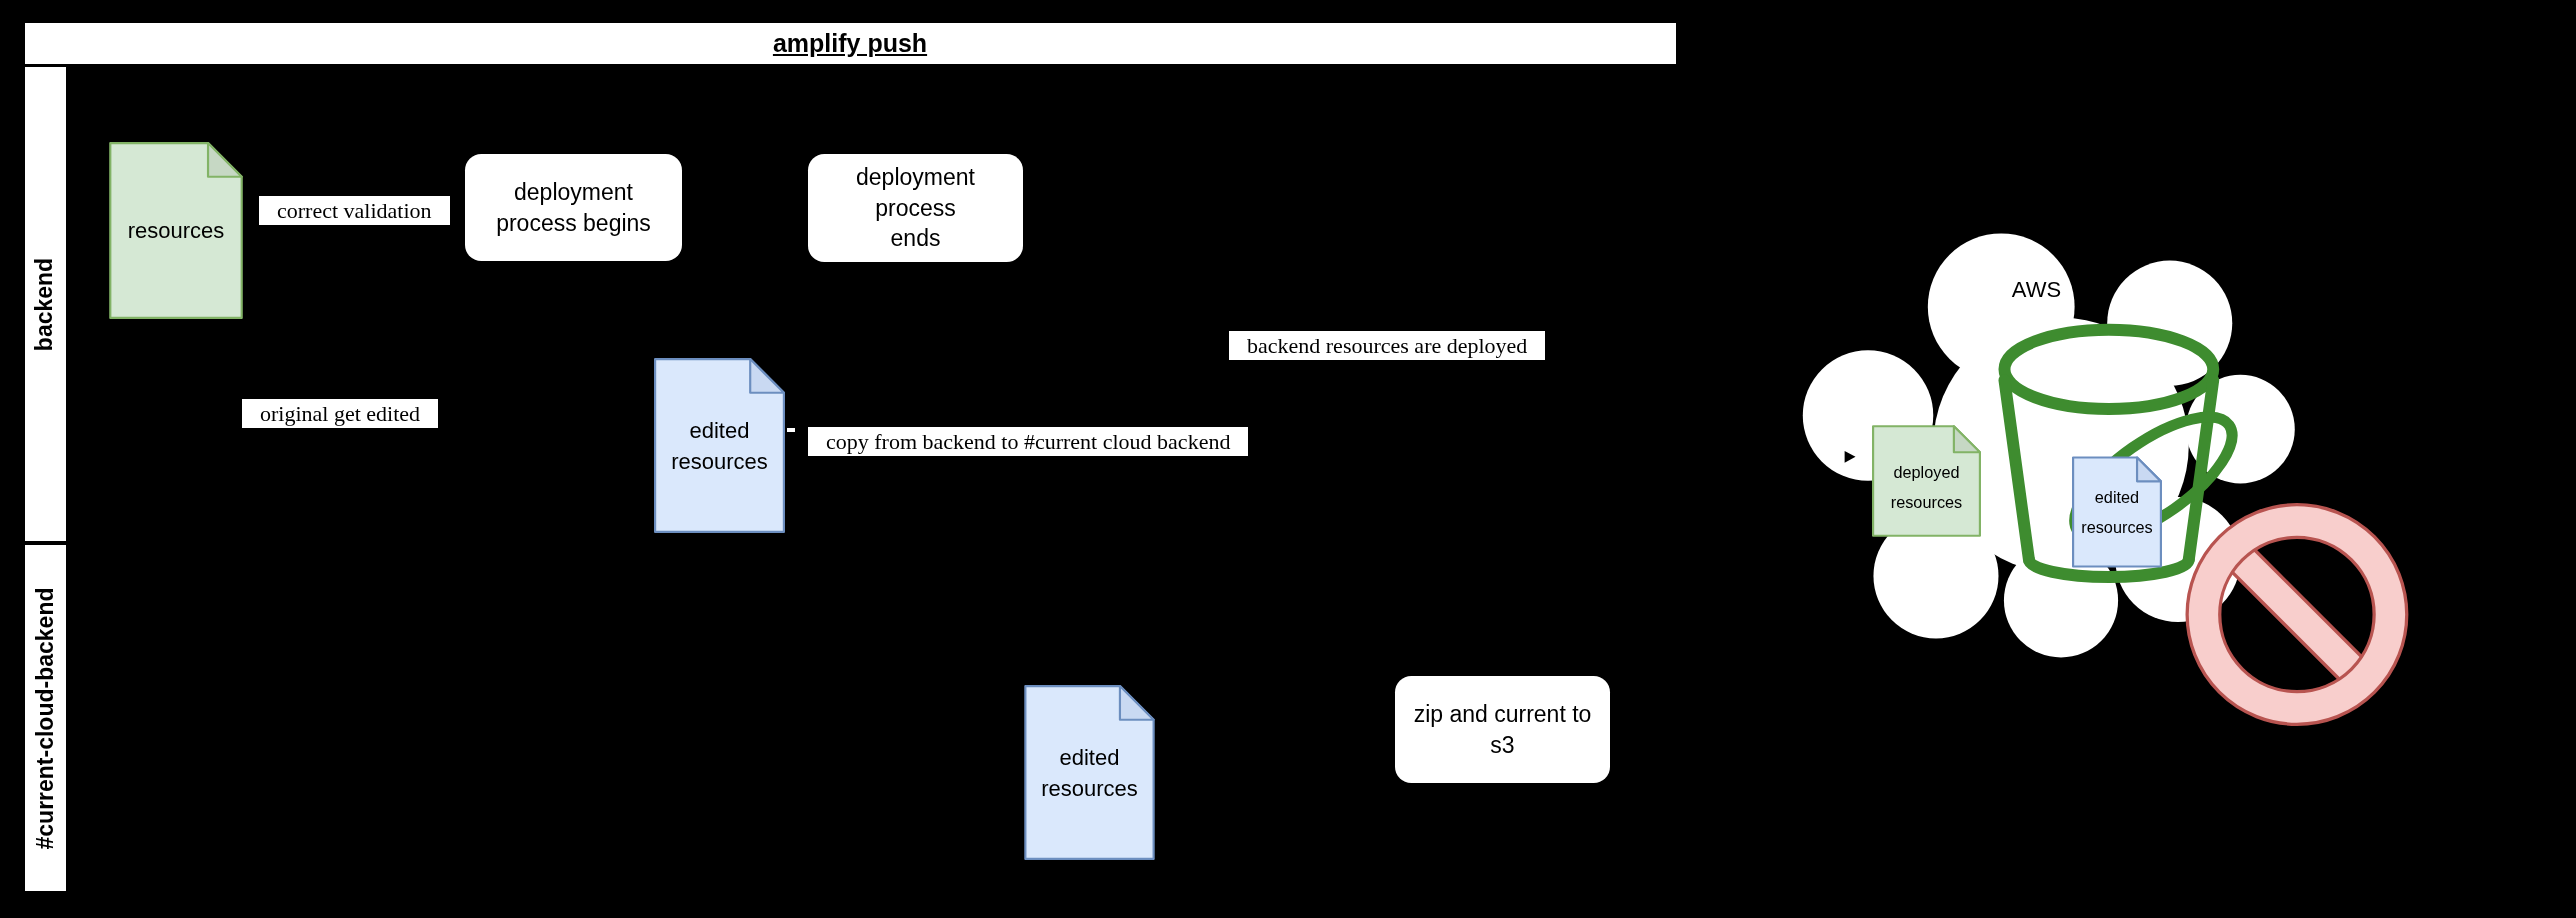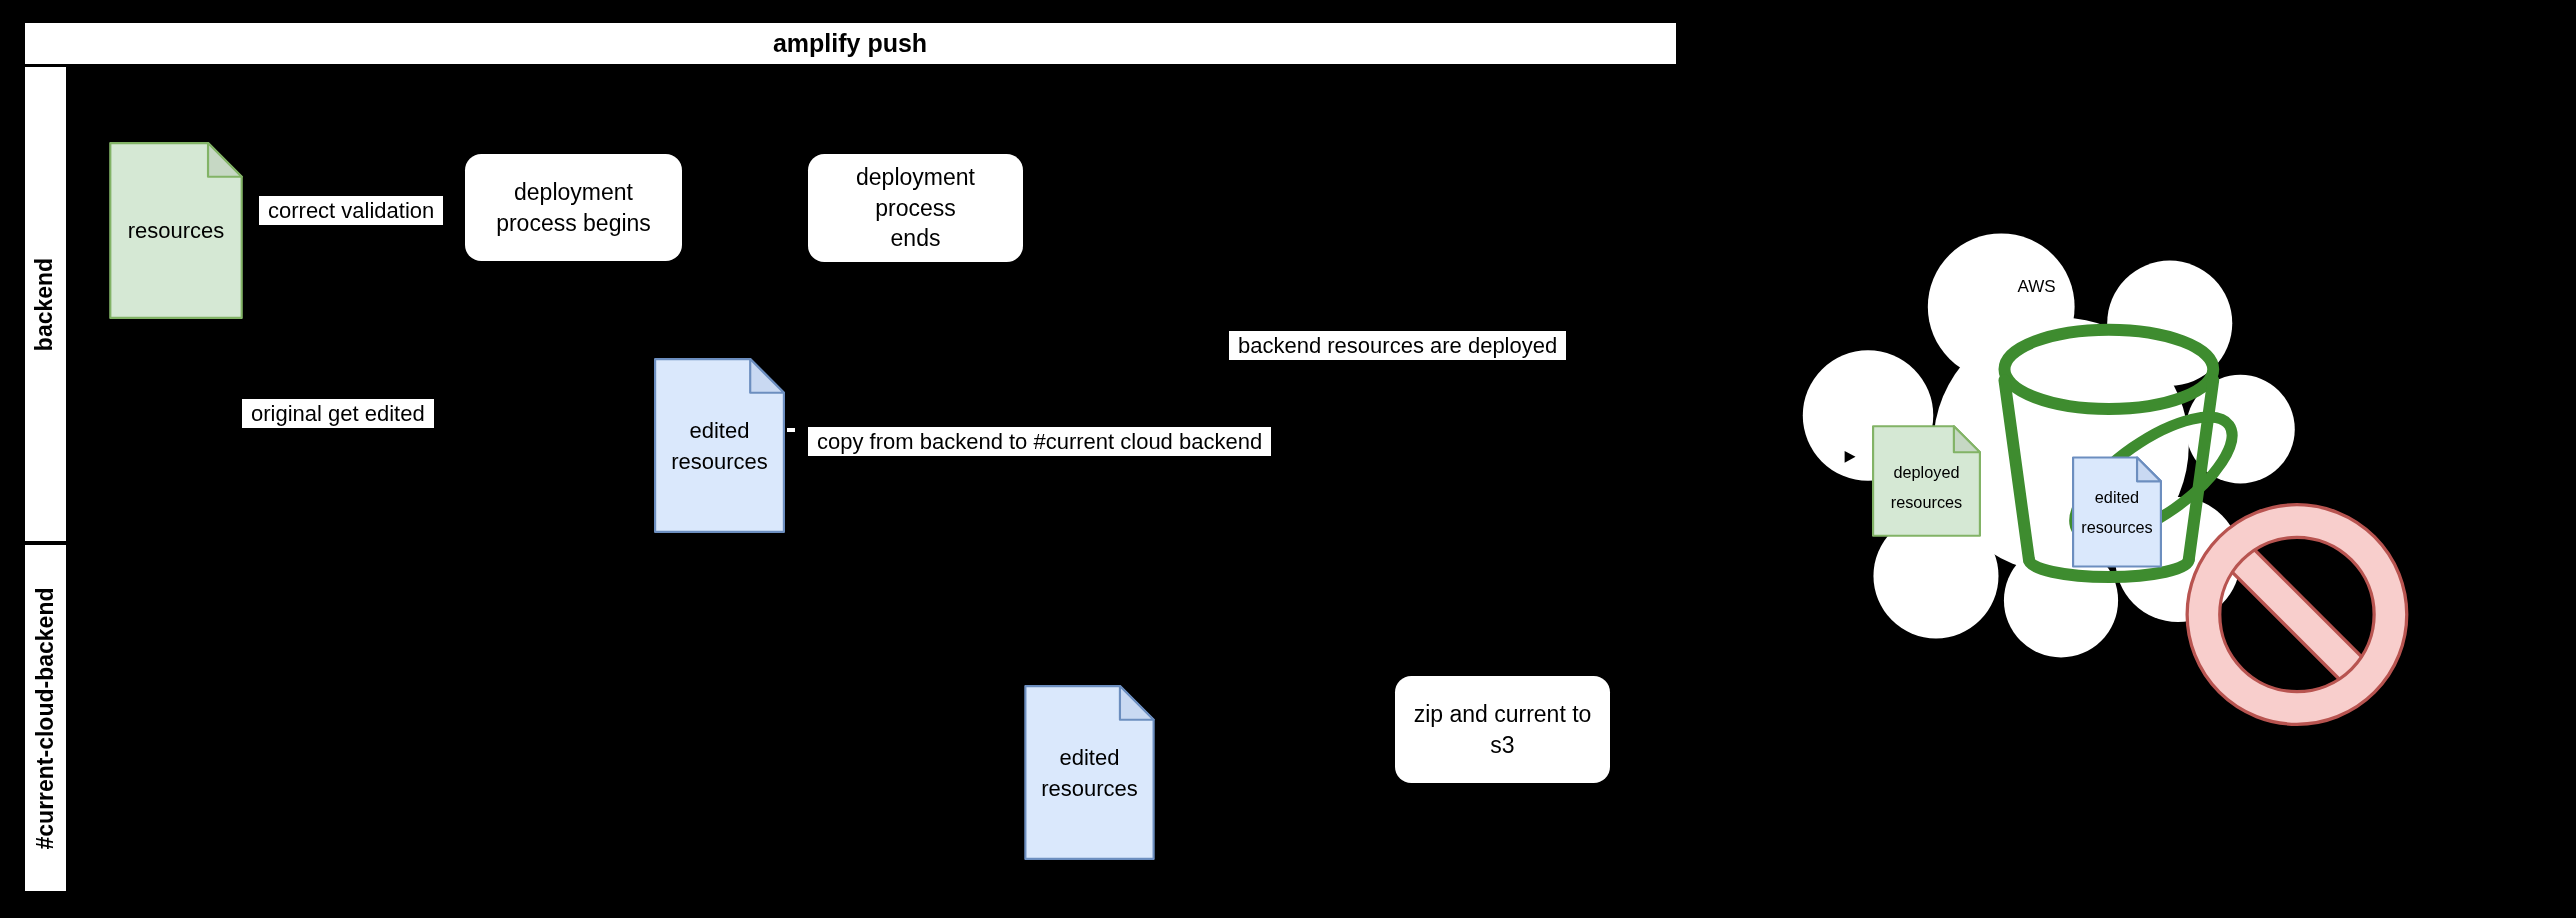--- a/index.html
+++ b/index.html
@@ -1,39 +1,39 @@
 <!DOCTYPE html>
 <html style="font-size:8.7px"><head>
 <meta charset="utf-8">
 <style>
   html,body{margin:0;padding:0;width:2576px;height:918px;background:#000;overflow:hidden;
     font-family:"Liberation Sans", sans-serif;}
   .abs{position:absolute;}
   
   .title-bar{left:24.5px;top:23.4px;width:1651px;height:41px;background:#fff;
-    display:flex;align-items:center;justify-content:center;z-index:2;}
+    display:flex;align-items:center;justify-content:center;z-index:2;text-decoration:underline;}
   .title-bar .t{font-size:25px;font-weight:bold;color:#000;}
   .lane-cell{left:24.5px;width:41px;background:#fff;display:flex;align-items:center;justify-content:center;z-index:2;}
   .lane-cell .v{transform:rotate(-90deg);white-space:nowrap;font-size:23px;font-weight:bold;color:#000;}
   .lane-1{top:67px;height:474px;}
   .lane-2{top:545px;height:346px;}
   
   .proc{background:#fff;border-radius:16.3px;display:flex;align-items:center;justify-content:center;
     text-align:center;white-space:pre-line;font-size:23px;line-height:30.5px;color:#000;z-index:3;}
   
-  .elabel{background:#fff;color:#000;font-size:22px;line-height:29px;padding:0 9px;white-space:nowrap;z-index:3;}
+  .elabel{background:#fff;color:#000;font-size:22px;line-height:29px;padding:0 18px;white-space:nowrap;z-index:3;font-family:Liberation Serif, serif;}
   
   .doc{z-index:3;margin-top:32px;}
   .doc .lbl{position:absolute;inset:0;display:flex;align-items:center;justify-content:center;
     text-align:center;white-space:pre-line;color:#000;}
   .doc svg{position:absolute;inset:0;overflow:visible;}
   .f40{font-size:22px;line-height:31px;}
   .f30{font-size:16.3px;line-height:30.5px;}
   .cloud-svg{left:1789px;top:228px;width:631px;height:511px;z-index:1;}
-  .aws-label{left:1985px;top:277px;width:103px;text-align:center;font-size:17px;color:#000;z-index:2;}
+  .aws-label{left:1985px;top:277px;width:103px;text-align:center;font-size:22px;color:#000;z-index:2;}
   .edge-stub{left:787px;top:428px;width:7.6px;height:3.8px;background:#fff;z-index:3;}
 </style>
 </head>
 <body>
 
 <div class="abs title-bar">
   <span class="t">amplify push</span>
 </div>
 
 <div class="abs lane-cell lane-1">

